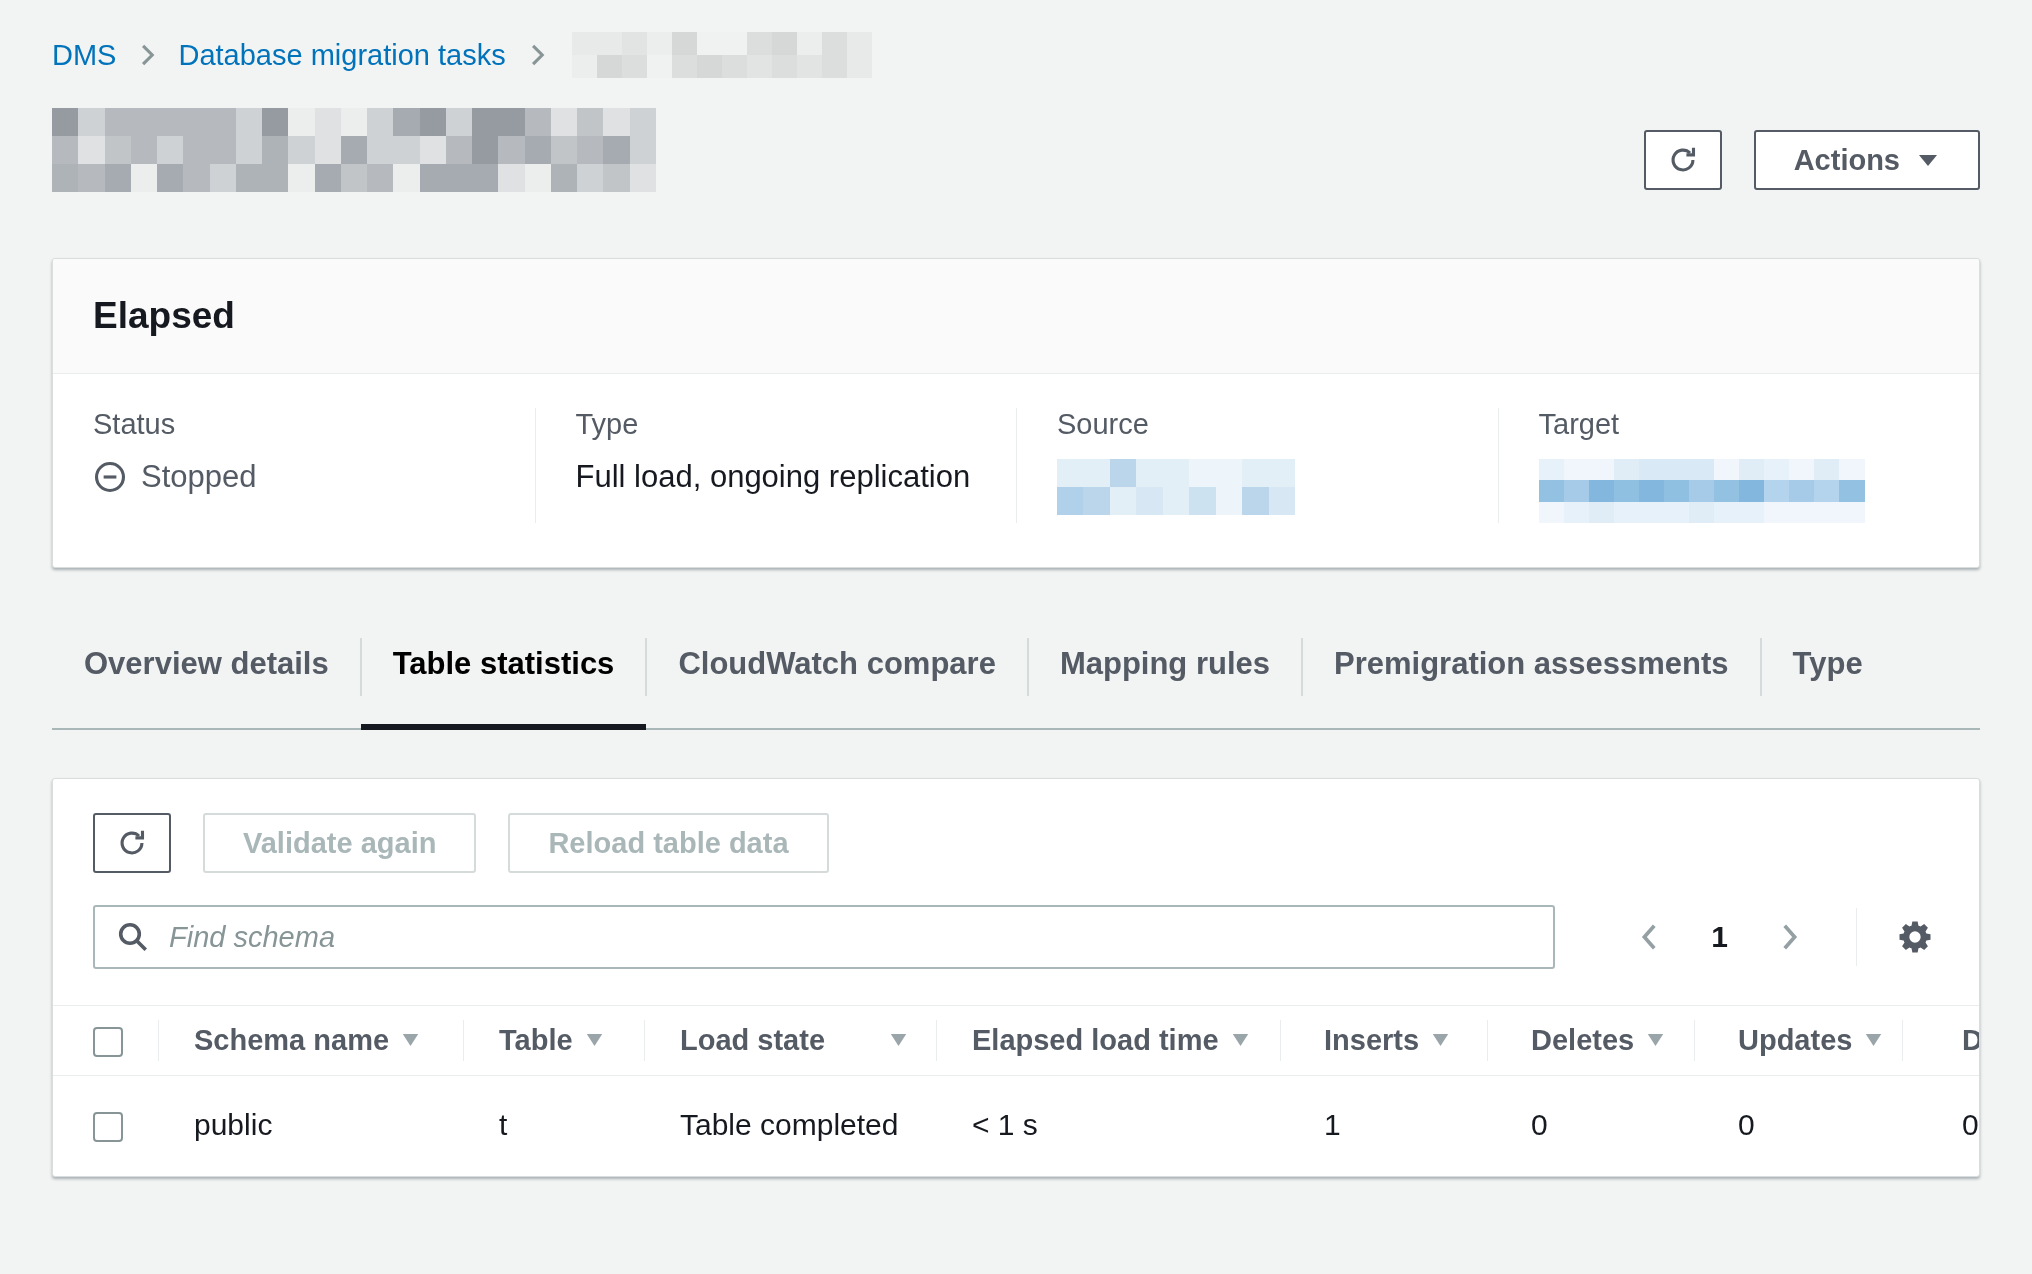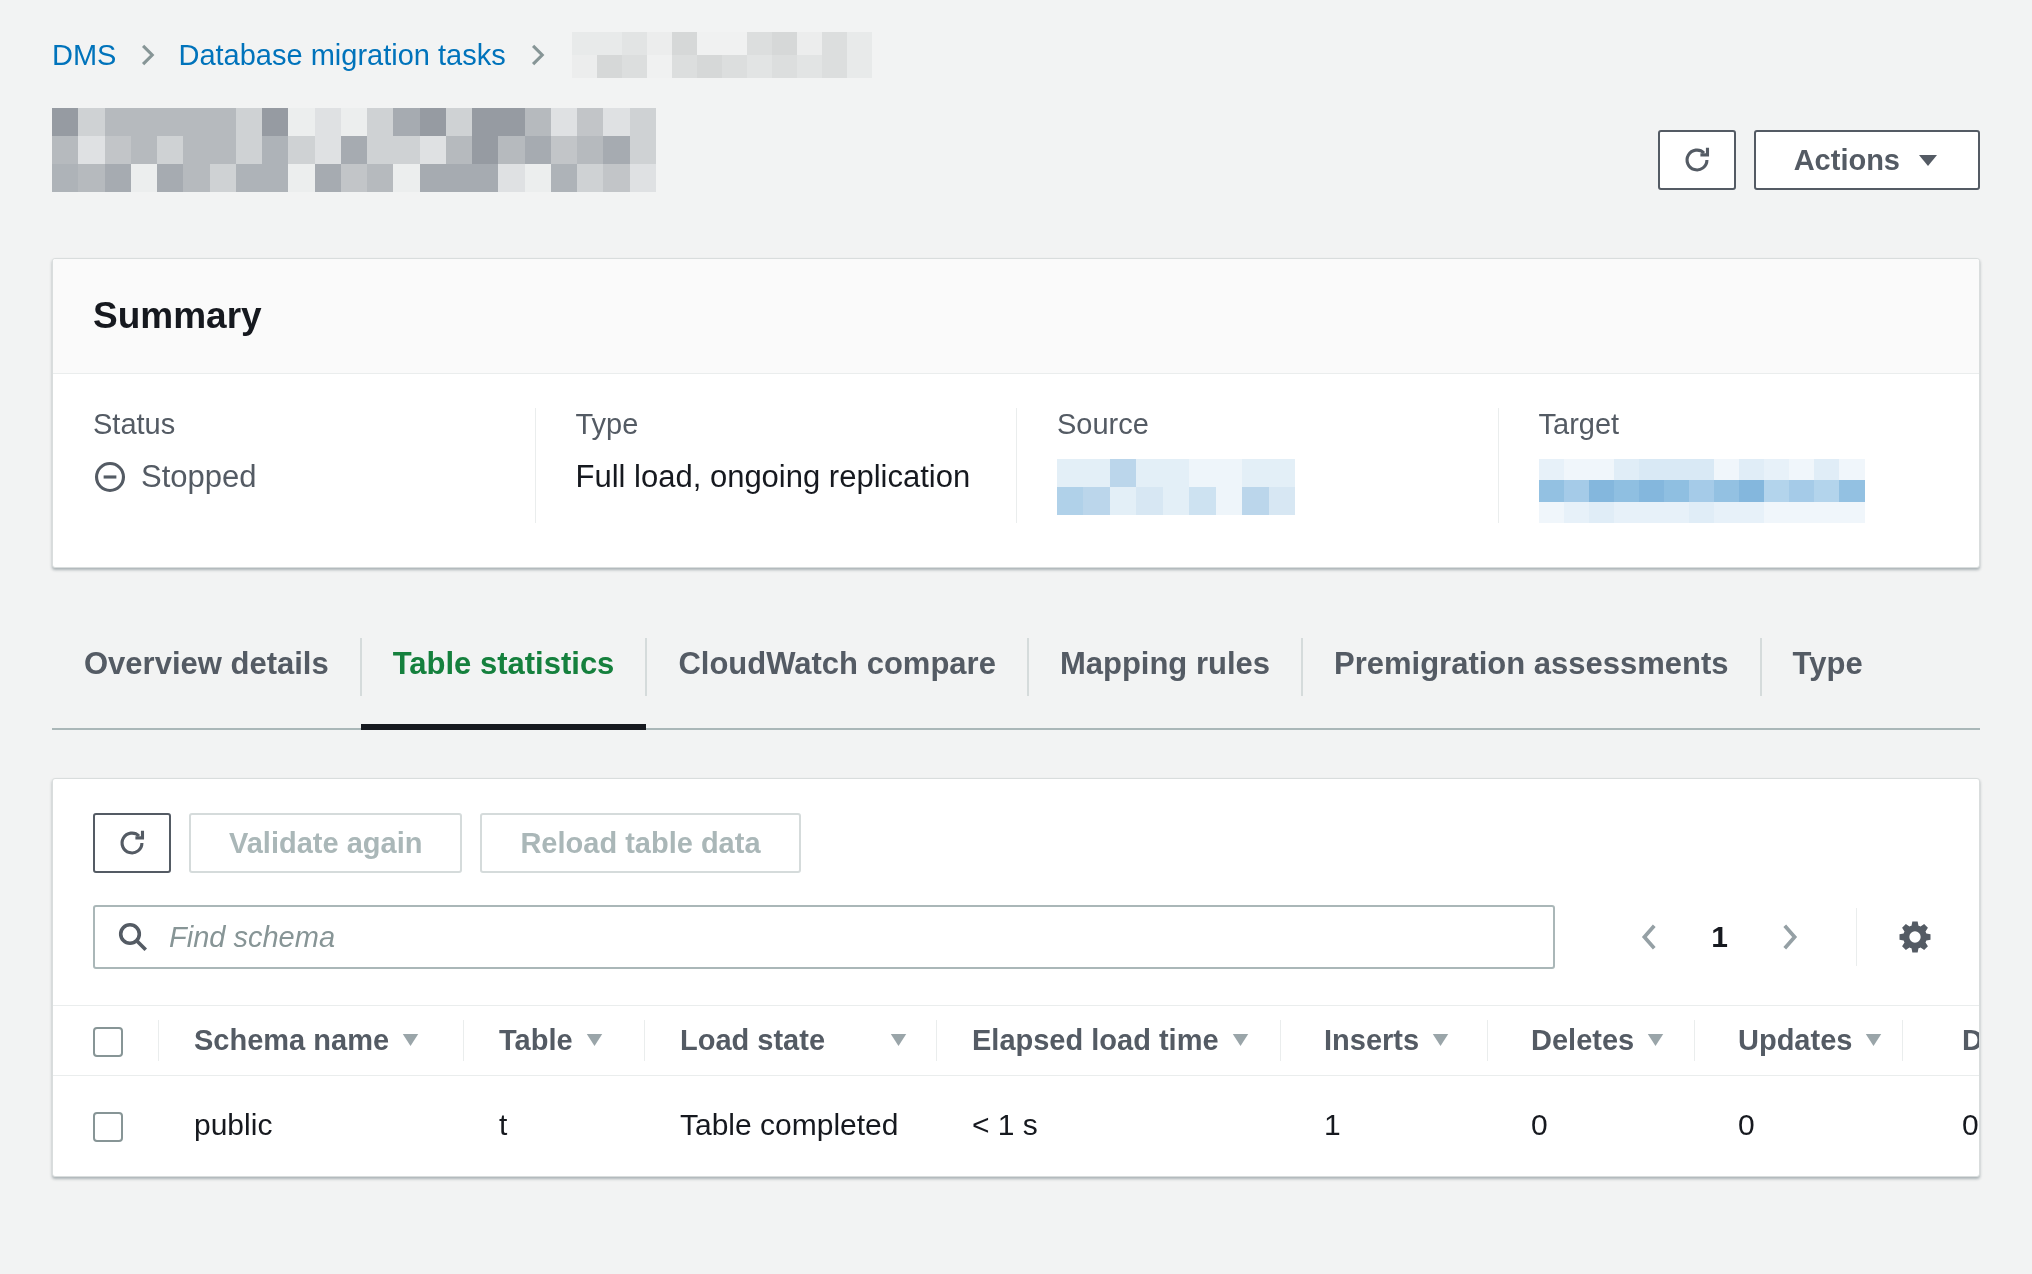--- a/index.html
+++ b/index.html
@@ -11,21 +11,21 @@
   }
   .page { padding: 32px 52px 0 52px; }
 
   
   .breadcrumb { display: flex; align-items: center; gap: 20px; font-size: 29px; }
   .breadcrumb a { color: #0073bb; text-decoration: none; cursor: pointer; }
   .crumb-sep { display: flex; align-items: center; color: #879596; }
 
   
   .title-row { display: flex; justify-content: space-between; align-items: flex-start; margin-top: 30px; }
-  .btn-group { display: flex; gap: 18px; margin-top: 22px; }
+  .btn-group { display: flex; gap: 32px; margin-top: 22px; }
   .btn {
     height: 60px; background: #fff; border: 2px solid #545b64; border-radius: 3px;
     color: #545b64; font-weight: bold; font-size: 29px;
     display: inline-flex; align-items: center; justify-content: center; gap: 16px;
     padding: 0 38px; cursor: pointer; font-family: inherit; white-space: nowrap;
   }
   .btn.icon-only { width: 78px; padding: 0; }
   .btn.disabled { border-color: #d5dbdb; color: #aab7b8; cursor: default; }
 
   
@@ -57,21 +57,21 @@
 
   
   .tabs { display: flex; margin-top: 70px; border-bottom: 2px solid #aab7b8; }
   .tab {
     position: relative; padding: 8px 32px 46px; font-size: 31px; font-weight: bold;
     color: #545b64; cursor: pointer; white-space: nowrap;
   }
   .tab + .tab::before {
     content: ""; position: absolute; left: -1px; top: 0; width: 2px; height: 58px; background: #d5dbdb;
   }
-  .tab.active { color: #15803d; }
+  .tab.active { color: #000000; }
   .tab.active::after {
     content: ""; position: absolute; left: 0; right: 0; bottom: -2px; height: 6px; background: #16191f;
   }
 
   
   .table-card { margin-top: 48px; overflow: hidden; }
   .panel-top { padding: 28px 40px 0; }
   .panel-title-row { display: flex; justify-content: space-between; align-items: flex-start; }
   .panel-title-row h2 { font-size: 37px; margin-top: 16px; }
   .panel-desc { font-size: 28px; color: #687078; margin-top: 20px; }
@@ -251,21 +251,21 @@
           <svg width="24" height="20" viewBox="0 0 24 20">
               <path d="M3 5h18l-9 11z" fill="currentColor"></path>
             </svg>
         </span>
       </button>
     </div>
   </div>
 
   <section class="card summary-card">
     <div class="card-header">
-      <h2>Summary</h2>
+      <h2>Elapsed</h2>
     </div>
     <div class="summary-grid">
       <div class="field">
         <div class="field-label">Status</div>
         <div class="field-value status-value">
           <span>
             <svg width="34" height="34" viewBox="0 0 24 24" fill="none" stroke="currentColor" stroke-width="2.2">
               <circle cx="12" cy="12" r="9.5"></circle>
                 <line x1="7.5" y1="12" x2="16.5" y2="12"></line>
             </svg>

